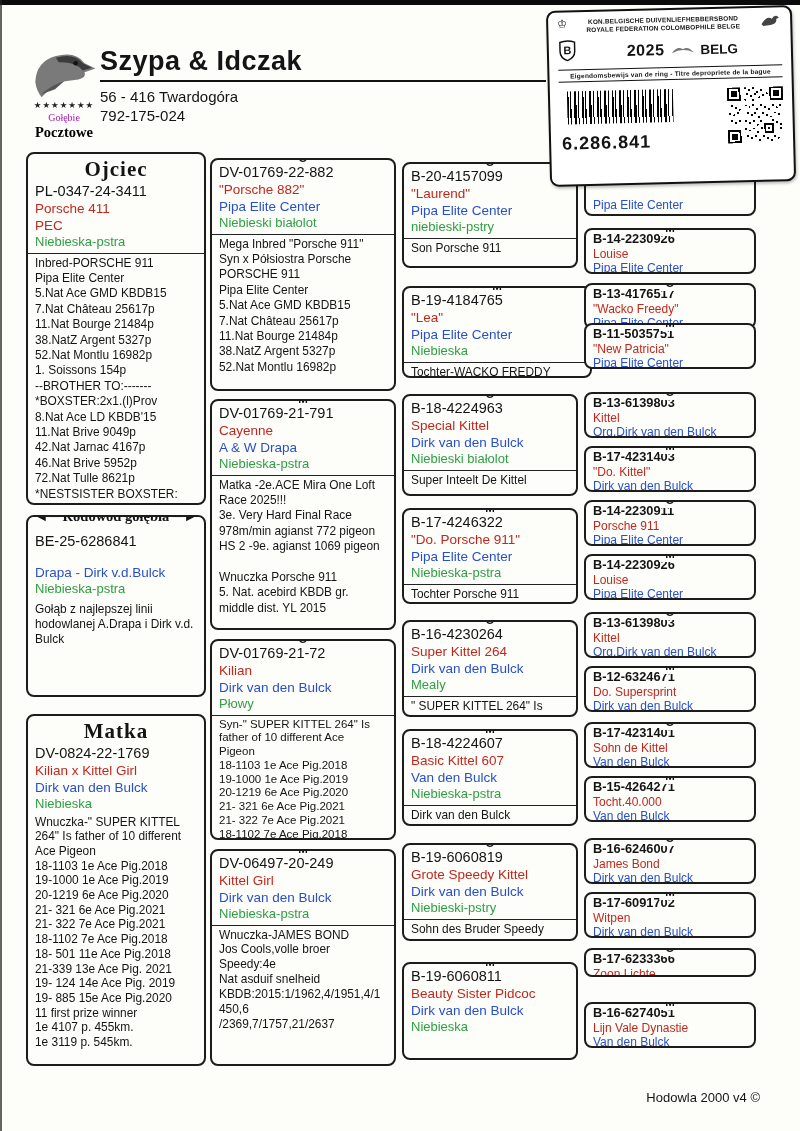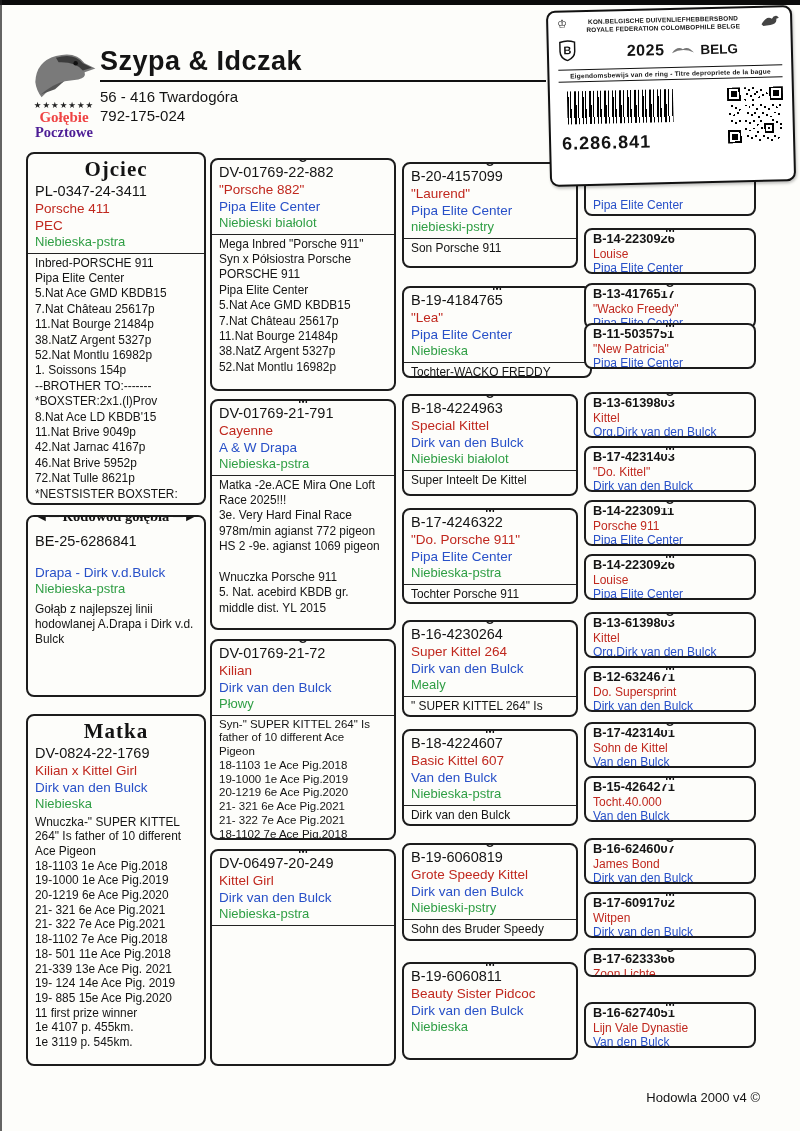--- a/index.html
+++ b/index.html
@@ -5,22 +5,22 @@
   html,body{margin:0;padding:0}
   body{width:800px;height:1131px;position:relative;background:#e9e9e6;font-family:"Liberation Sans",sans-serif;color:#141414;overflow:hidden}
   .page{position:absolute;inset:0;background:#fdfdfa;overflow:hidden}
   .scan-top{position:absolute;top:0;left:0;right:0;height:5px;background:#0b0b0b;z-index:60}
   .scan-left{position:absolute;top:0;left:0;width:2px;height:1131px;background:#222;opacity:.7;z-index:60}
 
   
   .eagle{position:absolute;left:28px;top:48px}
   .loft{position:absolute;left:22px;top:101px;width:84px;text-align:center;font-family:"Liberation Serif",serif}
   .stars{font-size:8.5px;letter-spacing:1px;color:#222;line-height:9px}
-  .loft1{font-size:15px;font-weight:700;color:#ef4444;line-height:15px}
-  .loft2{font-size:14.5px;font-weight:700;color:#4c1d95;line-height:15px}
+  .loft1{font-size:10px;font-weight:400;color:#a21caf;line-height:15px}
+  .loft2{font-size:14.5px;font-weight:700;color:#000000;line-height:15px}
   .owner{position:absolute;left:100px;top:46px}
   .owner h1{margin:0;font-size:27px;font-weight:700;letter-spacing:.5px;border-bottom:2px solid #111;width:446px;padding-bottom:3px;font-family:"Liberation Sans",sans-serif}
   .addr{margin-top:6px;font-size:15px;line-height:18.5px}
 
   
   .cert{position:absolute;left:548px;top:8px;width:246px;height:176px;background:#fff;border:2.2px solid #111;border-radius:9px;transform:rotate(-1.4deg);z-index:50;padding:6px 9px;box-sizing:border-box;box-shadow:1px 2px 3px rgba(0,0,0,.25)}
   .crow1{display:flex;align-items:flex-start;gap:4px}
   .crown{font-size:11px;line-height:11px}
   .fed{flex:1;text-align:center;font-weight:700;font-size:6.4px;line-height:7.6px;letter-spacing:.2px}
   .crow2{display:flex;align-items:center;gap:6px;margin-top:3px}
@@ -266,20 +266,27 @@
 18-1102  7e Ace Pig.2018</div>
   </div>
 
   <div class="pbox" style="left:210px;top:849px;width:186px;height:217px">
     <div class="mk">M</div>
     <div class="ring">DV-06497-20-249</div>
     <div class="nm red">Kittel Girl</div>
     <div class="nm blue">Dirk van den Bulck</div>
     <div class="cl green">Niebieska-pstra</div>
     <div class="hr"></div>
+    <div class="bd mid">Wnuczka-JAMES BOND
+Jos Cools,volle broer
+Speedy:4e
+Nat asduif snelheid
+KBDB:2015:1/1962,4/1951,4/1
+450,6
+/2369,7/1757,21/2637</div>
   </div>
 
   <div class="pbox" style="left:402px;top:162px;width:176px;height:106px">
     <div class="mk">O</div>
     <div class="ring">B-20-4157099</div>
     <div class="nm red">"Laurend"</div>
     <div class="nm blue">Pipa Elite Center</div>
     <div class="cl green">niebieski-pstry</div>
     <div class="hr"></div>
     <div class="bd">Son Porsche 911</div>

